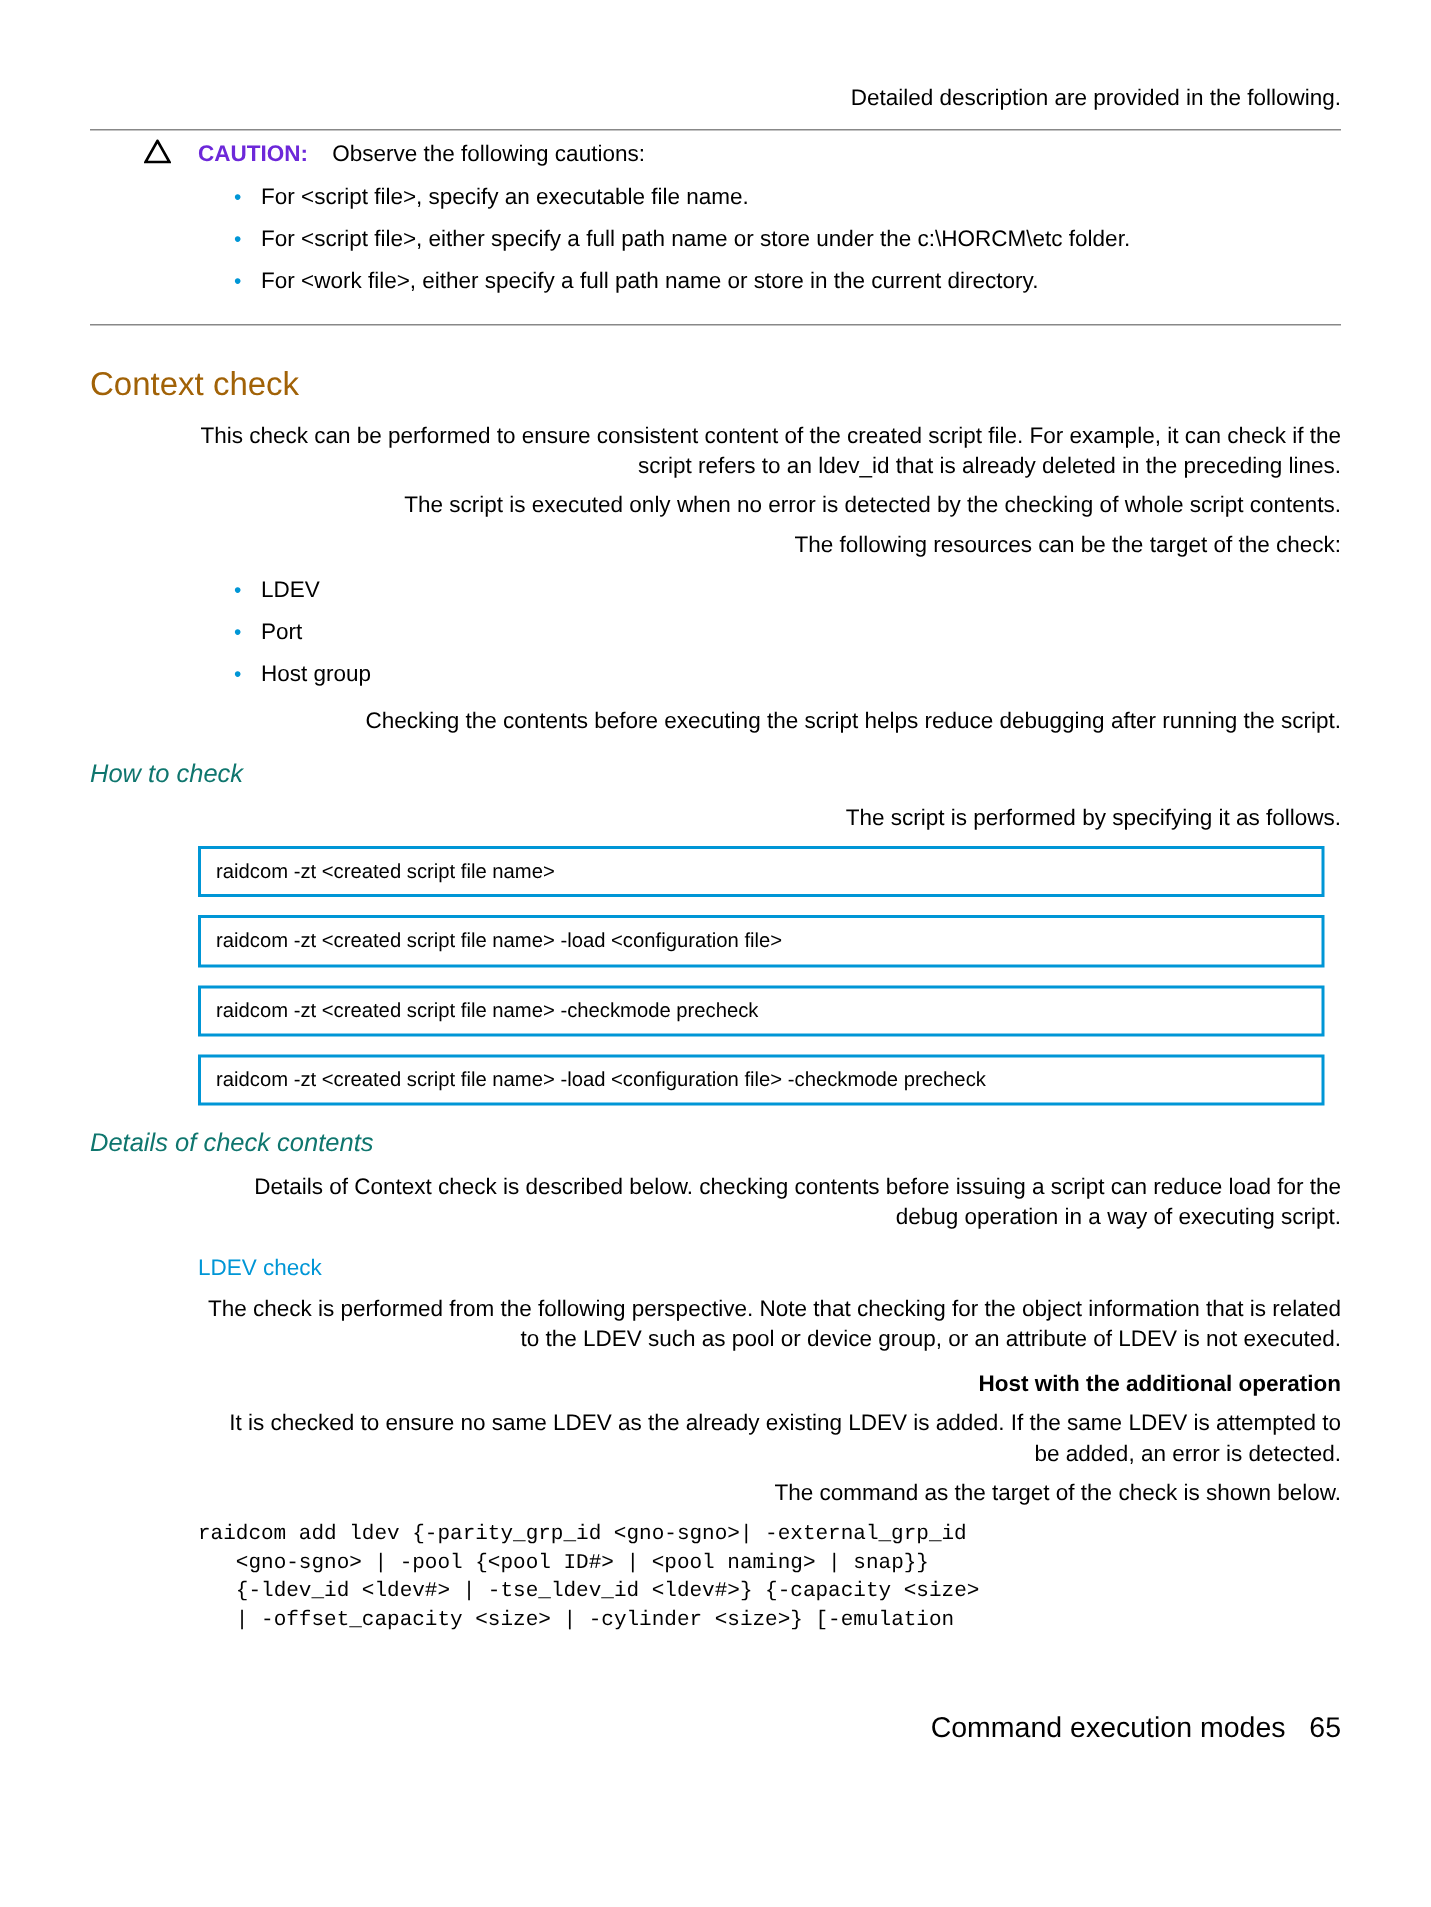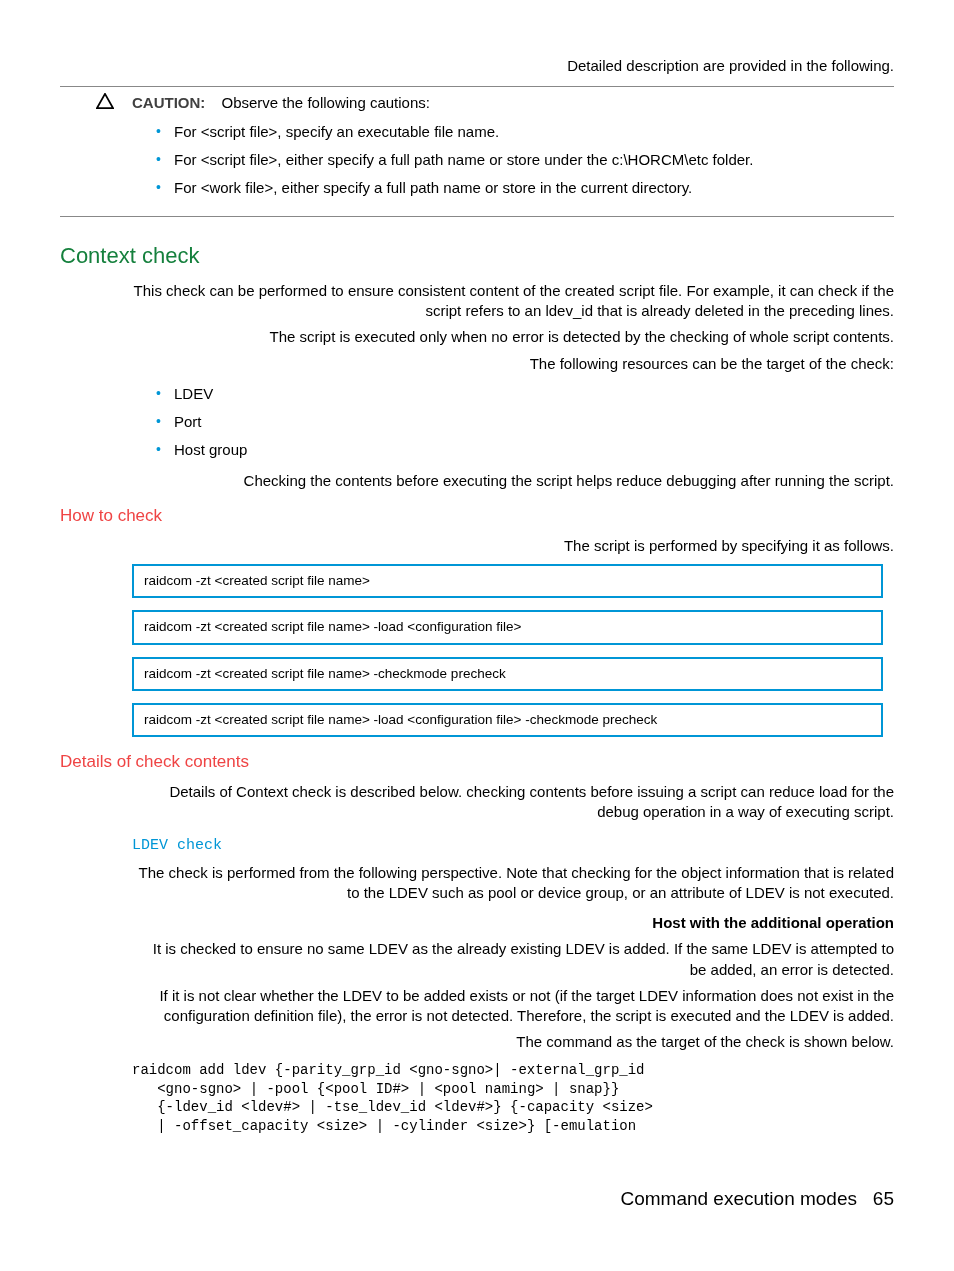--- a/index.html
+++ b/index.html
@@ -7,37 +7,37 @@
     font-size: 15px;
     color: #000;
     margin: 0;
     padding: 50px 60px 40px 60px;
     max-width: 954px;
     box-sizing: border-box;
     line-height: 1.35;
   }
   .indent1 { margin-left: 72px; }
   h2 {
-    color: #15803d;
+    color: #a16207;
     font-weight: normal;
     font-size: 22px;
     margin: 24px 0 10px 0;
   }
   h3 {
-    color: #ef4444;
+    color: #0f766e;
     font-weight: normal;
     font-size: 17px;
     margin: 14px 0 8px 0;
+    font-style: italic;
   }
   h4 {
     color: #0096D6;
     font-weight: normal;
     font-size: 15px;
     margin: 14px 0 6px 0;
-    font-family: Liberation Mono, monospace;
   }
   .h4indent { margin-left: 72px; }
   .bold {
     font-weight: bold;
     margin: 10px 0 4px 0;
   }
   p { margin: 6px 0; text-align: right; }
   ul.bullets {
     margin: 4px 0 6px 0;
     padding-left: 24px;
@@ -70,21 +70,21 @@
     width: 72px;
     flex-shrink: 0;
     text-align: left;
     padding-left: 36px;
     box-sizing: border-box;
   }
   .caution-icon svg { width: 18px; height: 16px; }
   .caution-body { flex: 1; }
   .caution-label {
     font-weight: bold;
-    color: #404040;
+    color: #6d28d9;
     margin-right: 12px;
   }
   .codebox {
     border: 2px solid #0096D6;
     padding: 6px 10px;
     font-size: 13.5px;
     margin: 8px 11px 12px 0;
   }
   pre.code {
     font-family: "Courier New", monospace;
@@ -147,21 +147,20 @@
 <h3>Details of check contents</h3>
 <div class="indent1">
   <p>Details of Context check is described below. checking contents before issuing a script can reduce load for the debug operation in a way of executing script.</p>
 </div>
 
 <h4 class="h4indent">LDEV check</h4>
 <div class="indent1">
   <p>The check is performed from the following perspective. Note that checking for the object information that is related to the LDEV such as pool or device group, or an attribute of LDEV is not executed.</p>
   <p class="bold">Host with the additional operation</p>
   <p>It is checked to ensure no same LDEV as the already existing LDEV is added. If the same LDEV is attempted to be added, an error is detected.</p>
-  <p>If it is not clear whether the LDEV to be added exists or not (if the target LDEV information does not exist in the configuration definition file), the error is not detected. Therefore, the script is executed and the LDEV is added.</p>
   <p>The command as the target of the check is shown below.</p>
   <pre class="code">raidcom add ldev {-parity_grp_id &lt;gno-sgno&gt;| -external_grp_id
    &lt;gno-sgno&gt; | -pool {&lt;pool ID#&gt; | &lt;pool naming&gt; | snap}}
    {-ldev_id &lt;ldev#&gt; | -tse_ldev_id &lt;ldev#&gt;} {-capacity &lt;size&gt;
    | -offset_capacity &lt;size&gt; | -cylinder &lt;size&gt;} [-emulation</pre>
 </div>
 
 <div class="footer">
   <span>Command execution modes</span>&nbsp;&nbsp;&nbsp;<span>65</span>
 </div>

